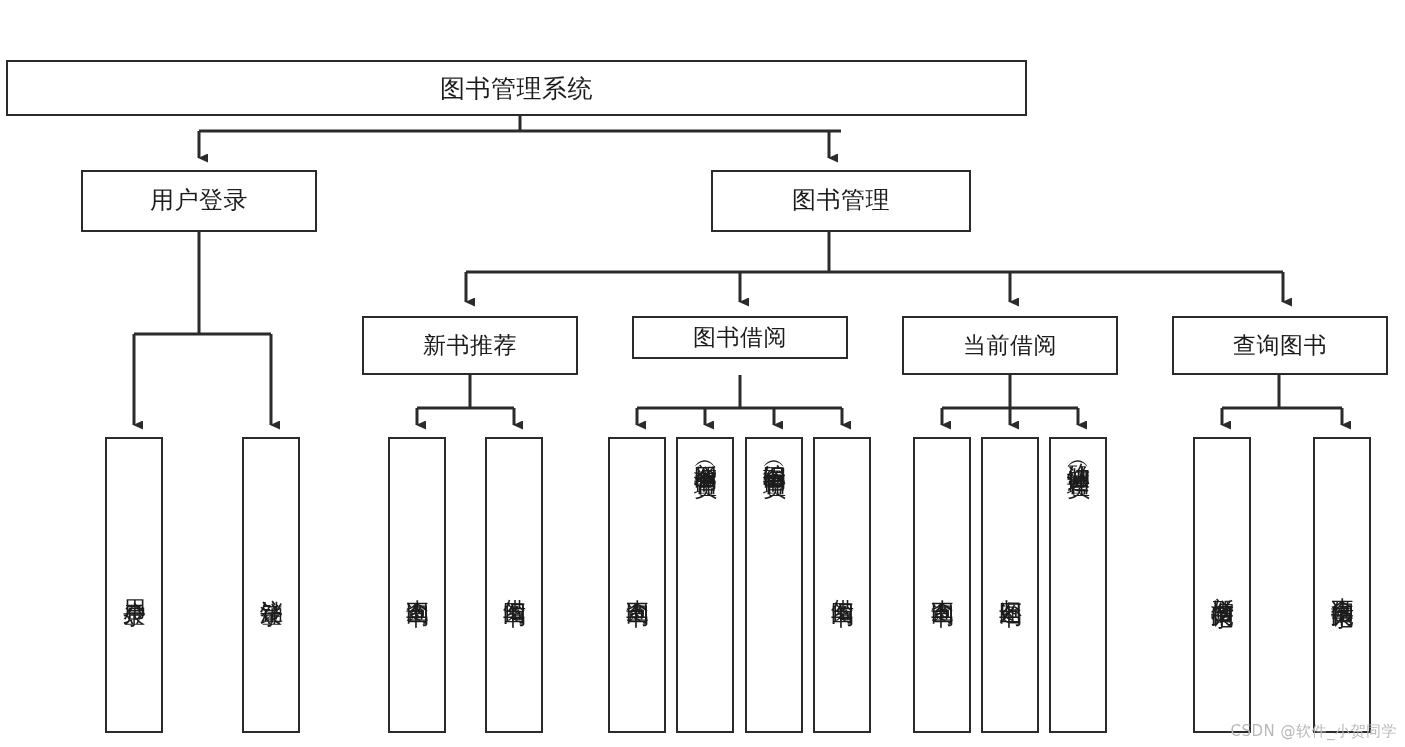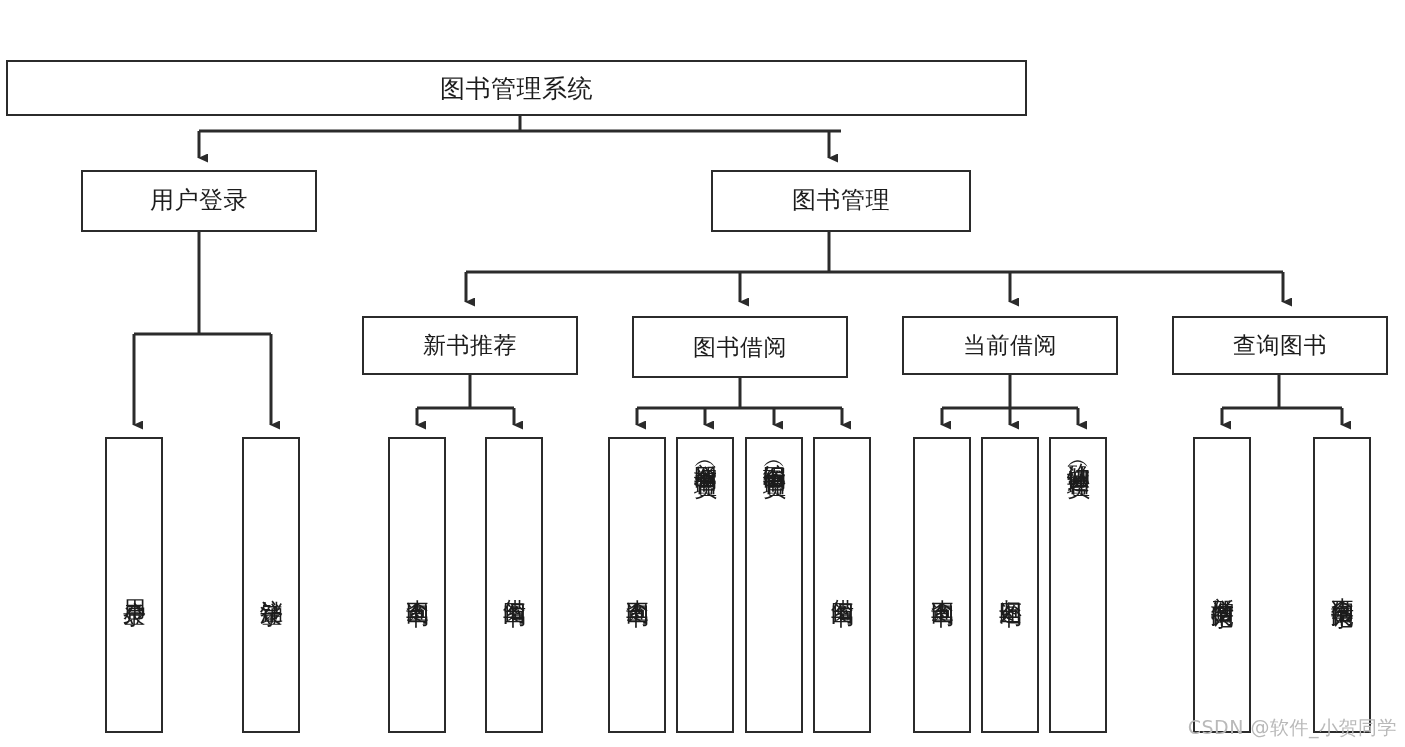--- a/index.html
+++ b/index.html
@@ -67,21 +67,21 @@
   }
   .node-leaf.leaf-center {
     align-items: center;
     padding-top: 0;
   }
   .watermark {
     position: absolute;
     right: 8px;
     bottom: 6px;
     color: #b9b9b9;
-    font-size: 19px;
+    font-size: 15px;
     font-family: "DejaVu Sans", "Liberation Sans", sans-serif;
     letter-spacing: 0.5px;
     white-space: nowrap;
     pointer-events: none;
   }
 </style>
 </head>
 <body>
 
 <div id="diagram-root">
@@ -143,21 +143,21 @@
   <div class="node-box node-tier2" style="left:81px; top:170px; width:236px; height:62px;">
     <span class="node-label">用户登录</span>
   </div>
   <div class="node-box node-tier2" style="left:711px; top:170px; width:260px; height:62px;">
     <span class="node-label">图书管理</span>
   </div>
 
   <div class="node-box node-tier3" style="left:362px; top:316px; width:216px; height:59px;">
     <span class="node-label">新书推荐</span>
   </div>
-  <div class="node-box node-tier3" style="left:632px; top:316px; width:216px; height:62px;">
+  <div class="node-box node-tier3" style="left:632px; top:316px; width:216px; height:43px;">
     <span class="node-label">图书借阅</span>
   </div>
   <div class="node-box node-tier3" style="left:902px; top:316px; width:216px; height:59px;">
     <span class="node-label">当前借阅</span>
   </div>
   <div class="node-box node-tier3" style="left:1172px; top:316px; width:216px; height:59px;">
     <span class="node-label">查询图书</span>
   </div>
 
   <div class="node-box node-leaf leaf-center" style="left:105px; top:437px; width:58px; height:296px;">

